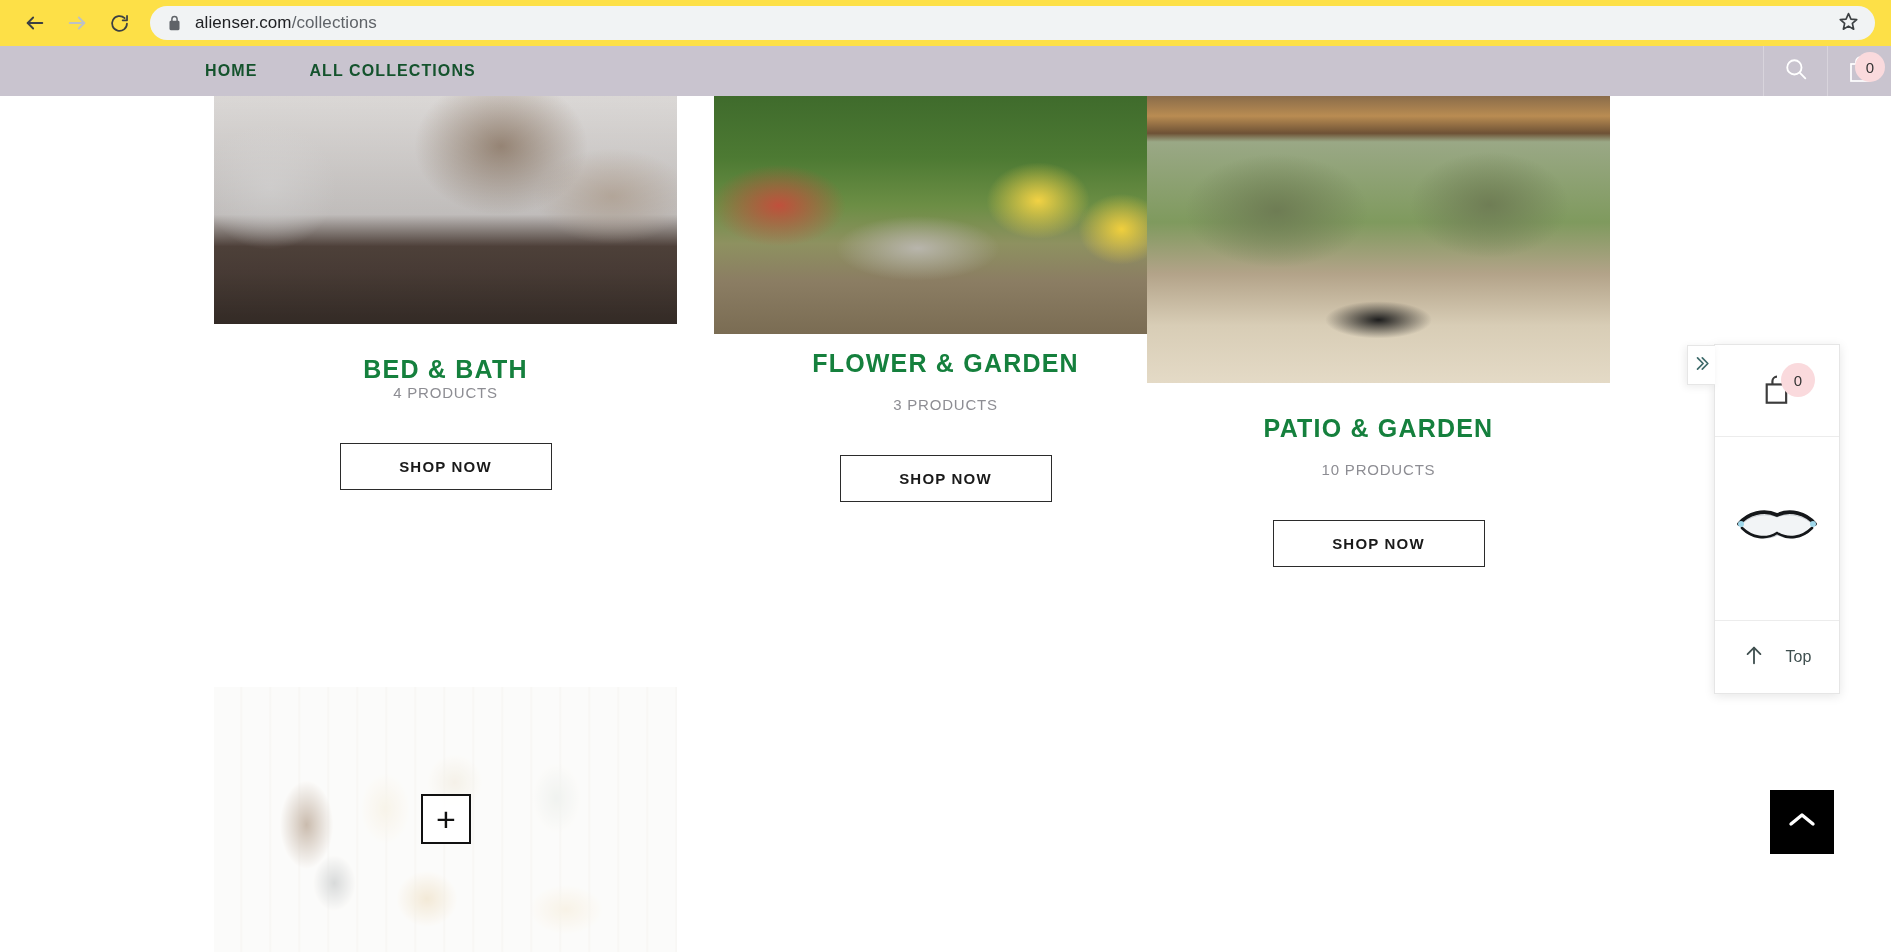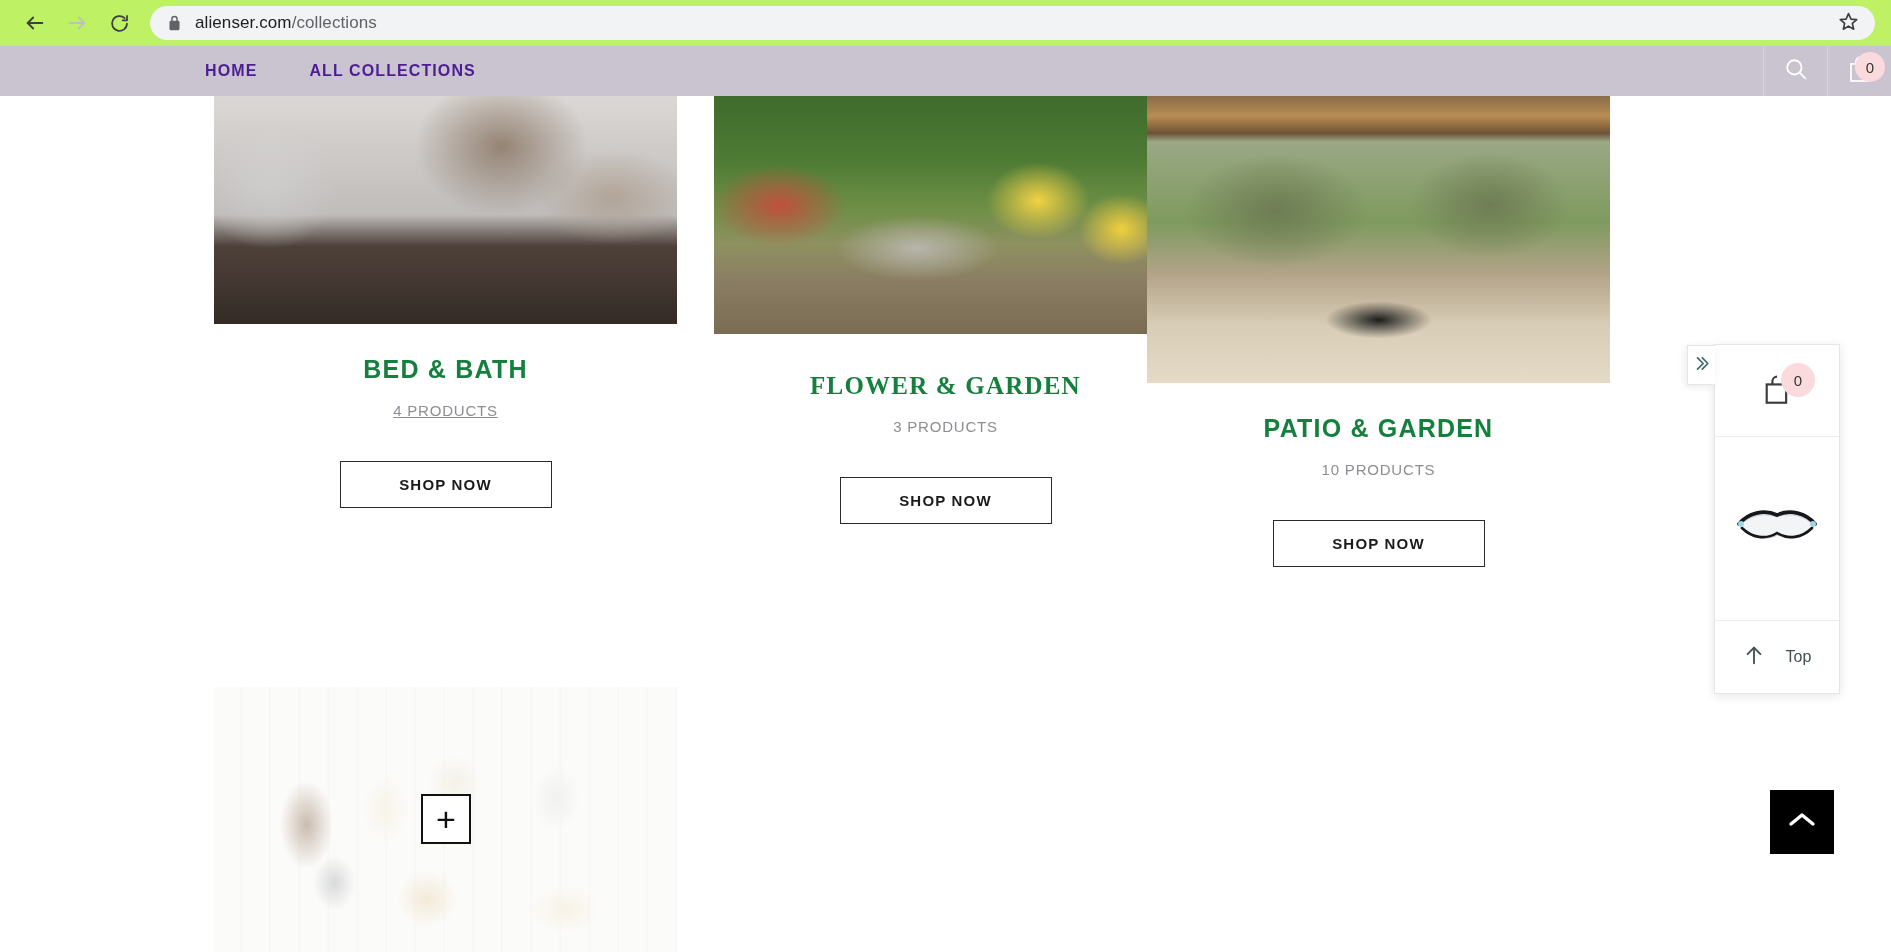--- a/index.html
+++ b/index.html
@@ -7,21 +7,21 @@
     width: 1891px; height: 952px;
     overflow: hidden;
     background: #ffffff;
     font-family: "Liberation Sans", sans-serif;
   }
 
   
   #browser-chrome {
     position: absolute; left: 0; top: 0;
     width: 1891px; height: 46px;
-    background: #bef264;
+    background: #fde047;
     display: flex; align-items: center;
     padding: 0 14px;
   }
   .nav-btn {
     width: 42px; height: 42px;
     display: flex; align-items: center; justify-content: center;
     border-radius: 50%;
     flex: 0 0 auto;
   }
   .nav-btn svg { display: block; }
@@ -54,21 +54,21 @@
     width: 1891px; height: 50px;
     background: #c9c4cf;
     display: flex; align-items: center;
   }
   #nav-links {
     display: flex; align-items: center;
     margin-left: 205px;
     gap: 52px;
   }
   #nav-links .nav-link {
-    color: #4c1d95;
+    color: #14532d;
     font-size: 16px;
     font-weight: bold;
     letter-spacing: 1.1px;
     white-space: nowrap;
   }
   #nav-actions {
     margin-left: auto;
     display: flex; align-items: stretch; height: 50px;
   }
   .nav-action {
@@ -321,27 +321,27 @@
     </div>
   </div>
 </div>
 
 <div id="page">
   <div class="collection-grid">
 
     <div class="collection-card" style="left:214px; top:0px; width:463px;">
       <div class="card-img img-bath" style="height:228px;"></div>
       <div class="card-title" style="margin-top:31px;">BED &amp; BATH</div>
-      <div class="card-count" style="margin-top:18px;text-decoration:underline;">4 PRODUCTS</div>
+      <div class="card-count" style="">4 PRODUCTS</div>
       <button class="shop-btn" style="margin-top:42px; width:212px; height:47px;">SHOP NOW</button>
     </div>
 
     <div class="collection-card" style="left:714px; top:0px; width:463px;">
       <div class="card-img img-garden" style="height:238px;"></div>
-      <div class="card-title" style="margin-top:38px;font-family:Liberation Serif, serif;">FLOWER &amp; GARDEN</div>
+      <div class="card-title" style="margin-top:15px;">FLOWER &amp; GARDEN</div>
       <div class="card-count" style="margin-top:18px;">3 PRODUCTS</div>
       <button class="shop-btn" style="margin-top:42px; width:212px; height:47px;">SHOP NOW</button>
     </div>
 
     <div class="collection-card" style="left:1147px; top:0px; width:463px;">
       <div class="card-img img-patio" style="height:287px;"></div>
       <div class="card-title" style="margin-top:31px;">PATIO &amp; GARDEN</div>
       <div class="card-count" style="margin-top:18px;">10 PRODUCTS</div>
       <button class="shop-btn" style="margin-top:42px; width:212px; height:47px;">SHOP NOW</button>
     </div>

